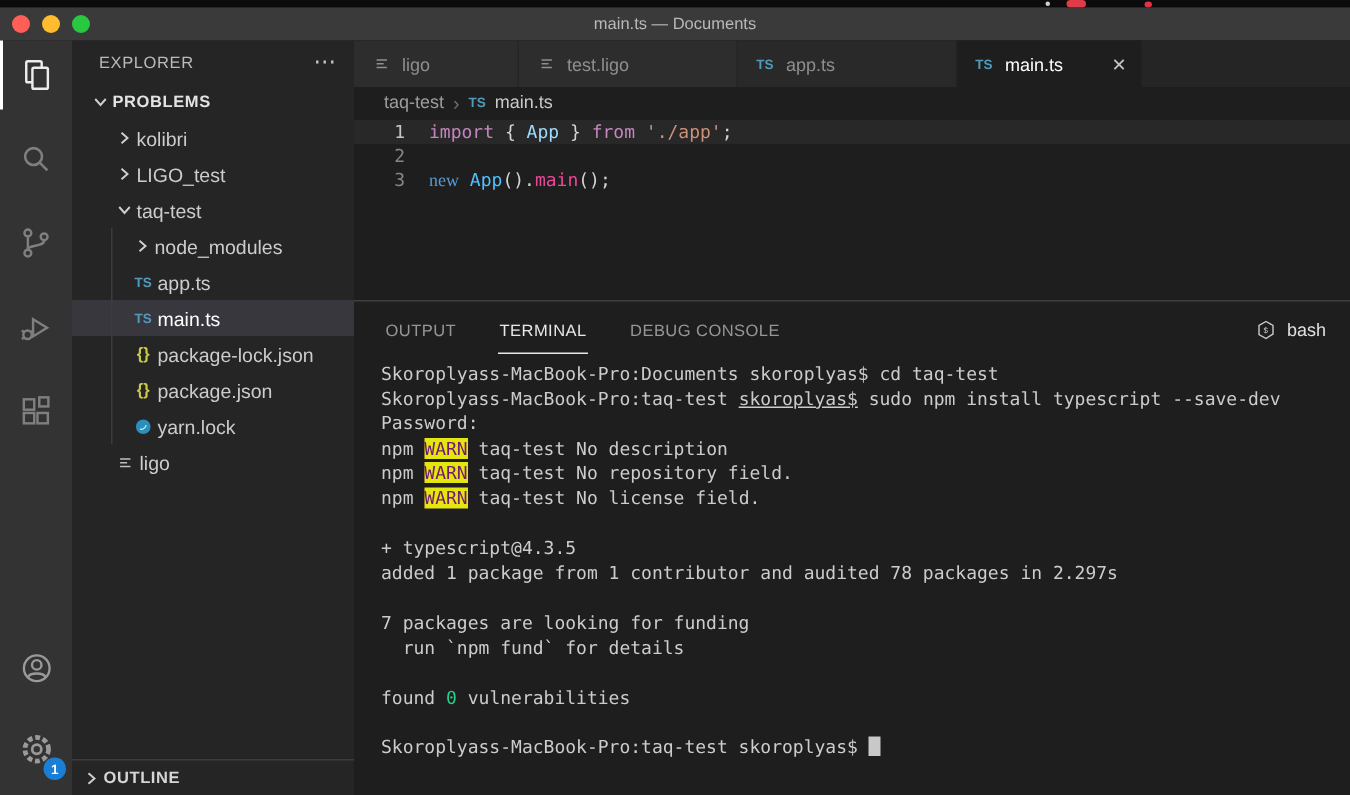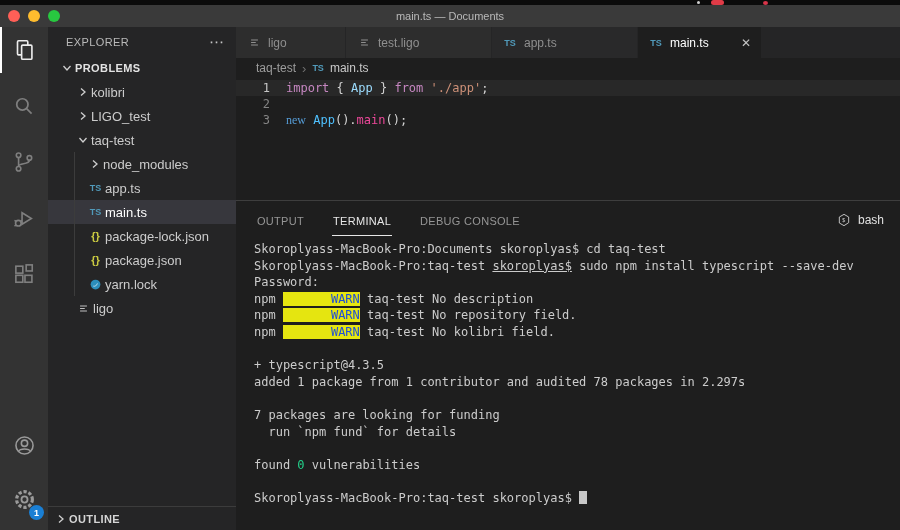--- a/index.html
+++ b/index.html
@@ -82,21 +82,21 @@
   
   #panel{height:330px;flex:0 0 330px;display:flex;flex-direction:column;border-top:1px solid rgba(128,128,128,0.33);box-sizing:border-box;}
   #panel-header{height:37px;flex:0 0 37px;display:flex;align-items:center;padding:0 16px 0 20px;}
   .ptab{font-size:11px;color:#969696;letter-spacing:0.3px;margin-right:27px;cursor:pointer;
         padding:11px 1px 8px;border-bottom:1px solid transparent;}
   .ptab.active{color:#e7e7e7;border-bottom-color:#e7e7e7;}
   #shell{margin-left:auto;display:flex;align-items:center;gap:6px;font-size:12px;color:#e0e0e0;}
   #terminal{flex:1;padding:3px 0 0 18px;font-size:12px;line-height:16.6px;color:#cccccc;}
   .tl{white-space:pre;height:16.6px;}
   .seg.u{text-decoration:underline;}
-  .seg.warn{background:#e5e510;color:#1d4ed8;padding-left:48px;}
+  .seg.warn{background:#e5e510;color:#701a75;}
   .seg.green{color:#23d18b;}
   .seg.cursor{display:inline-block;width:8px;height:13px;background:#c8c8c8;vertical-align:-2px;}
 </style>
 </head>
 <body>
 
 <div id="menustrip">
   <span class="dot" style="left:697px;top:1px;width:3px;height:3px;background:#cfcfcf;"></span>
   <span class="dot" style="left:711px;top:0px;width:13px;height:5px;background:#e03b47;border-radius:3px;"></span>
   <span class="dot" style="left:763px;top:1px;width:5px;height:4px;background:#d8354a;"></span>
@@ -320,21 +320,21 @@
             </svg>
           <span>bash</span>
         </span>
       </div>
       <div id="terminal" class="mono">
           <div class="tl"><span class="seg">Skoroplyass-MacBook-Pro:Documents skoroplyas$ cd taq-test</span></div>
           <div class="tl"><span class="seg">Skoroplyass-MacBook-Pro:taq-test </span><span class="seg u">skoroplyas$</span><span class="seg"> sudo npm install typescript --save-dev</span></div>
           <div class="tl"><span class="seg">Password:</span></div>
           <div class="tl"><span class="seg">npm </span><span class="seg warn">WARN</span><span class="seg"> taq-test No description</span></div>
           <div class="tl"><span class="seg">npm </span><span class="seg warn">WARN</span><span class="seg"> taq-test No repository field.</span></div>
-          <div class="tl"><span class="seg">npm </span><span class="seg warn">WARN</span><span class="seg"> taq-test No kolibri field.</span></div>
+          <div class="tl"><span class="seg">npm </span><span class="seg warn">WARN</span><span class="seg"> taq-test No license field.</span></div>
           <div class="tl"> </div>
           <div class="tl"><span class="seg">+ typescript@4.3.5</span></div>
           <div class="tl"><span class="seg">added 1 package from 1 contributor and audited 78 packages in 2.297s</span></div>
           <div class="tl"> </div>
           <div class="tl"><span class="seg">7 packages are looking for funding</span></div>
           <div class="tl"><span class="seg">  run `npm fund` for details</span></div>
           <div class="tl"> </div>
           <div class="tl"><span class="seg">found </span><span class="seg green">0</span><span class="seg"> vulnerabilities</span></div>
           <div class="tl"> </div>
           <div class="tl"><span class="seg">Skoroplyass-MacBook-Pro:taq-test skoroplyas$ </span><span class="seg cursor"></span></div>

